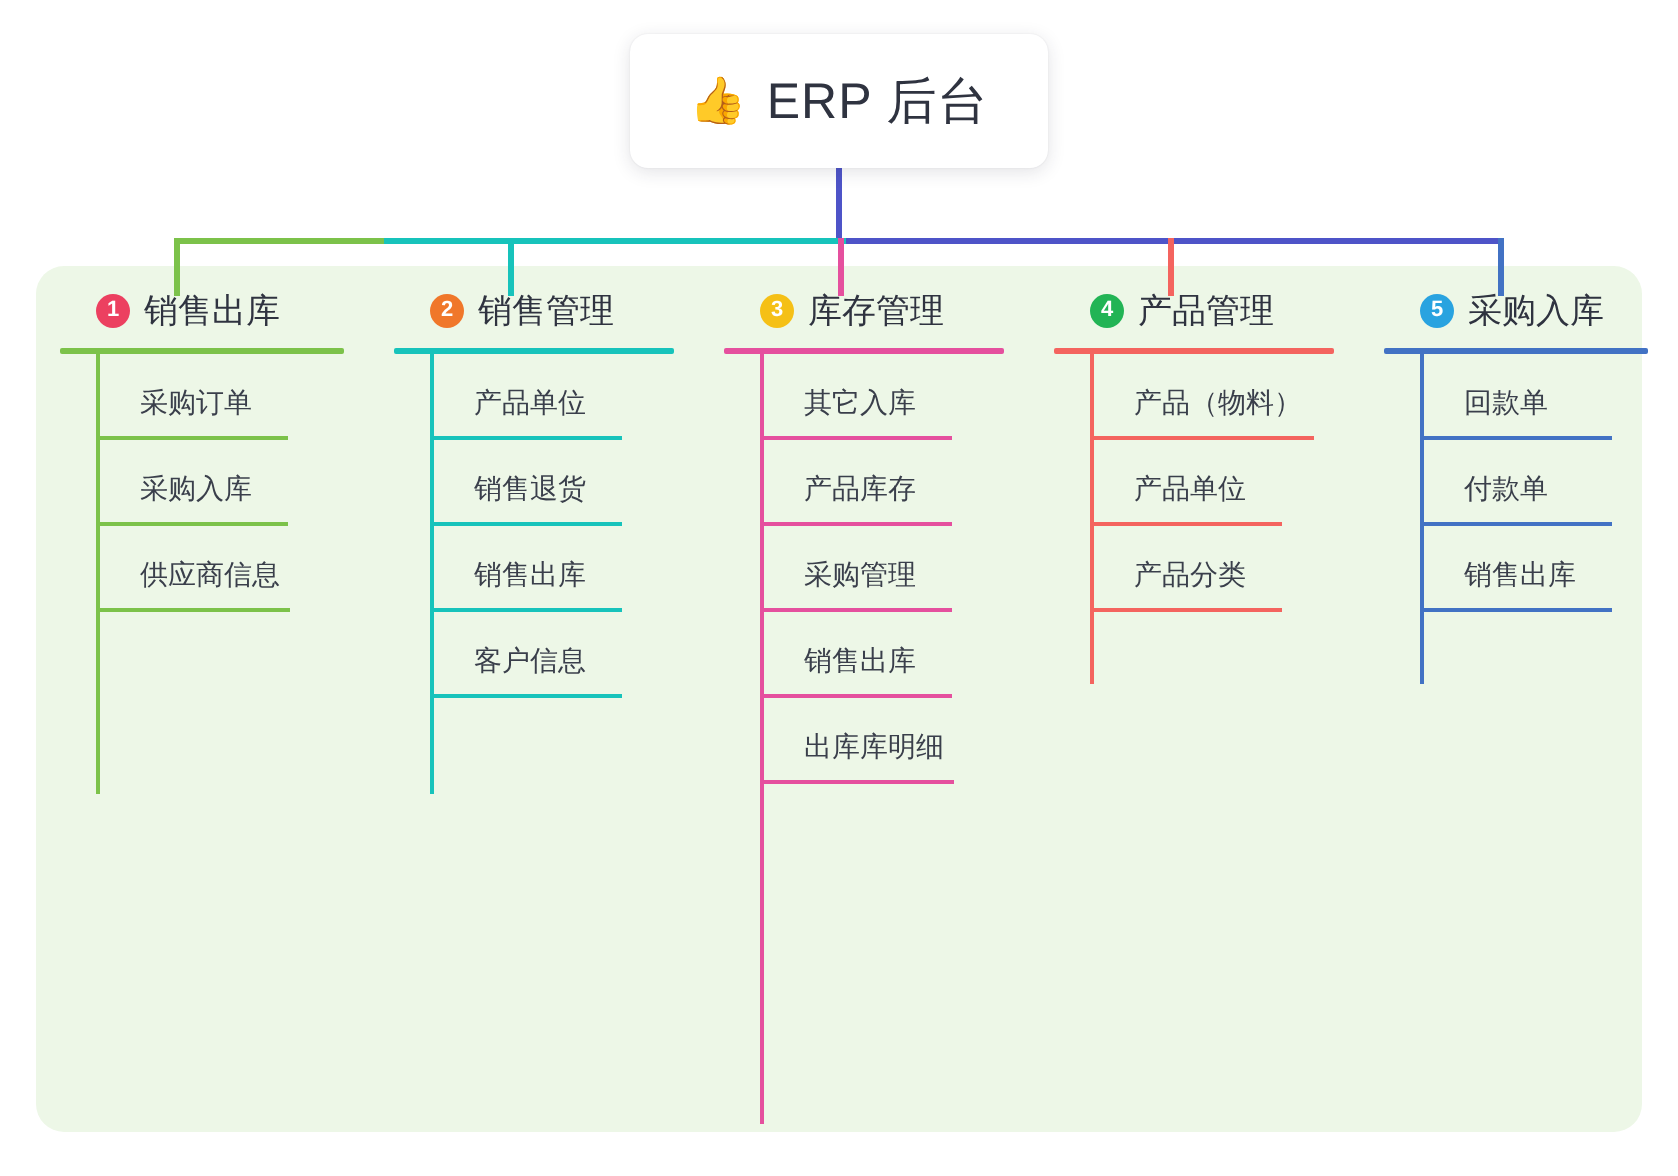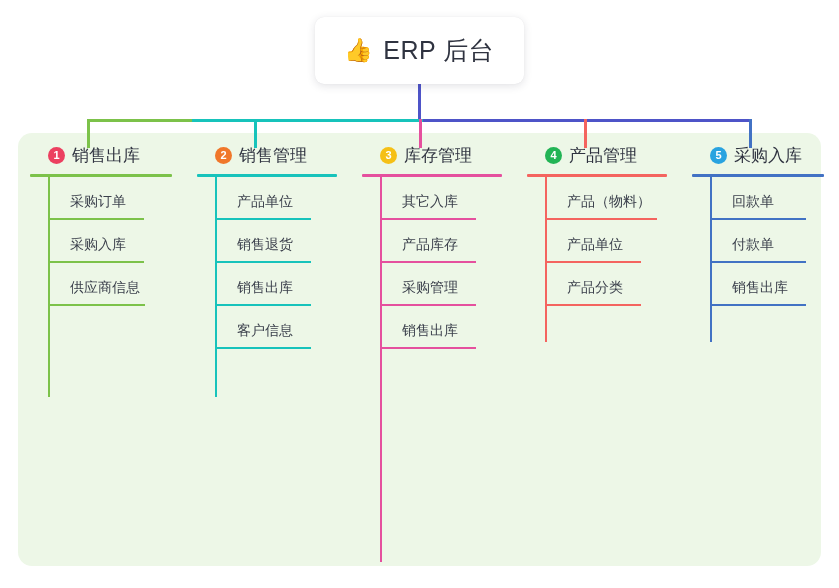--- a/index.html
+++ b/index.html
@@ -244,20 +244,24 @@
             <div class="leaf-rule" style="background: rgb(229, 80, 158); width: 96px;"></div>
           </div>
           <div class="leaf">
             <span class="leaf-text">采购管理</span>
             <div class="leaf-rule" style="background: rgb(229, 80, 158); width: 96px;"></div>
           </div>
           <div class="leaf">
             <span class="leaf-text">销售出库</span>
             <div class="leaf-rule" style="background: rgb(229, 80, 158); width: 96px;"></div>
           </div>
+          <div class="leaf">
+            <span class="leaf-text">出库库明细</span>
+            <div class="leaf-rule" style="background: rgb(229, 80, 158); width: 97px;"></div>
+          </div>
         </div>
       </div>
       <div class="column" style="left: 527px; width: 158px;">
         <div class="col-head">
           <span class="badge" style="background: rgb(34, 180, 85);">4</span>
           <span class="col-title">产品管理</span>
         </div>
         <div class="head-rule" style="background: rgb(244, 100, 95); width: 140px; margin-left: 0px;"></div>
         <div class="branch-body">
           <div class="spine" style="background: rgb(244, 100, 95); height: 165px;"></div>

